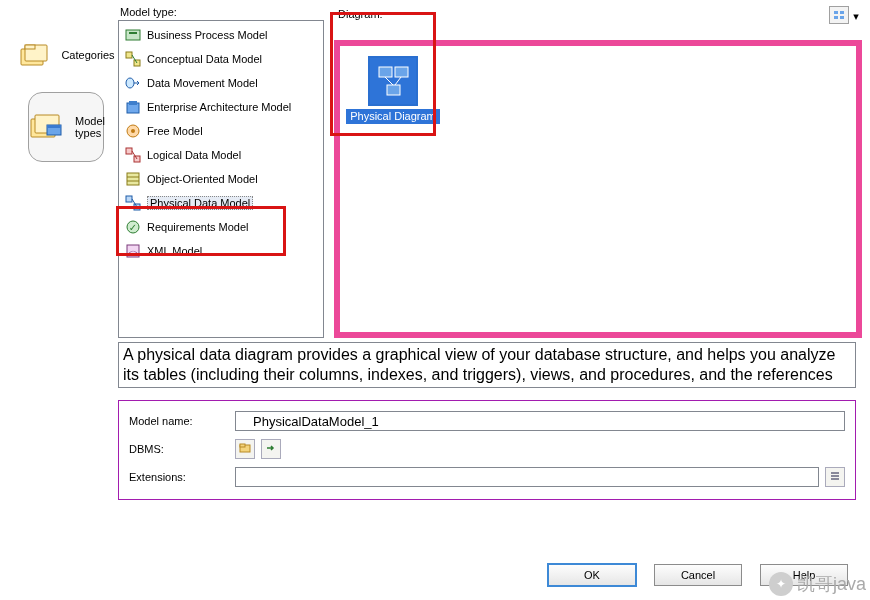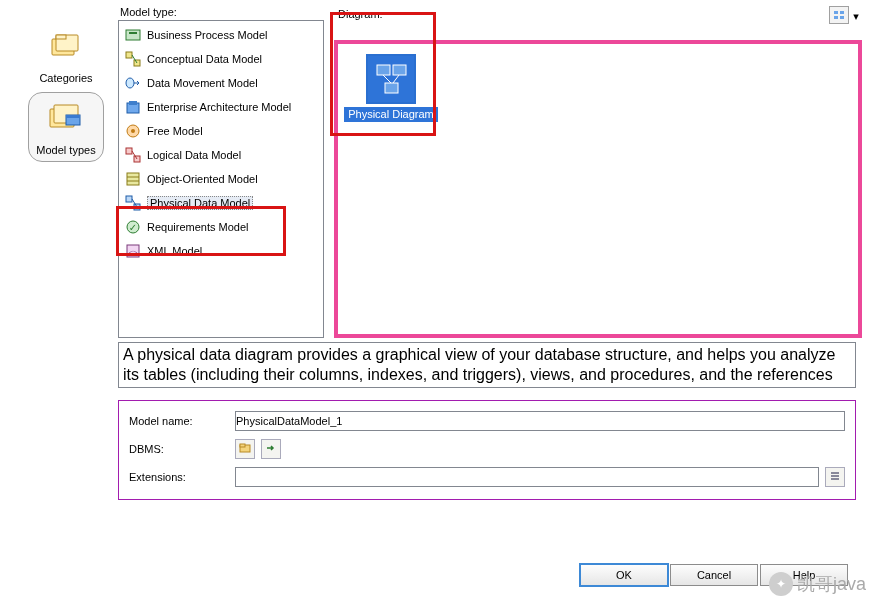--- a/index.html
+++ b/index.html
@@ -31,21 +31,21 @@
     display: flex;
     flex-direction: column;
     align-items: center;
     gap: 2px;
     padding-top: 14px;
   }
   .nav-item {
     width: 76px;
     height: 70px;
     display: flex;
-    flex-direction: column;
+    flex-direction: row;
     align-items: center;
     justify-content: center;
     gap: 8px;
     cursor: pointer;
     border: 1px solid transparent;
   }
   .nav-item.selected {
     border: 1px solid #a0a0a0;
     background: #f6f6f6;
     border-radius: 14px;
@@ -104,21 +104,21 @@
   }
   .view-btn {
     width: 20px; height: 18px;
     border: 1px solid #a0a0a0;
     background: #f3f3f3;
     font-size: 9px;
     display: inline-flex; align-items: center; justify-content: center;
     cursor: pointer;
   }
   .diagram-box {
-    border: 4px solid #ec4899;
+    border: 6px solid #ec4899;
     background: #fff;
     flex: 1;
     display: flex;
     padding: 10px 6px;
     gap: 10px;
     align-items: flex-start;
   }
   .diagram-item {
     width: 94px;
     display: flex;
@@ -169,23 +169,23 @@
     gap: 6px;
   }
   .form-label {
     width: 100px;
     font-size: 11px;
   }
   .text-input {
     flex: 1;
     height: 20px;
     border: 1px solid #828790;
-    padding: 0 0;
+    padding: 0 17px;
     font-family: inherit;
-    font-size: 11px;
+    font-size: 13px;
   }
   .dbms-select {
     flex: 1;
     height: 20px;
     border: 1px solid #828790;
     background: #fff;
     font-family: inherit;
     font-size: 11px;
     padding: 0 2px;
   }
@@ -197,21 +197,21 @@
     display: inline-flex;
     align-items: center;
     justify-content: center;
     font-size: 10px;
   }
   .button-bar {
     position: absolute;
     bottom: 14px;
     right: 22px;
     display: flex;
-    gap: 2px;
+    gap: 18px;
   }
   .dlg-btn {
     width: 88px;
     height: 22px;
     border: 1px solid #8c8c8c;
     background: linear-gradient(#fdfdfd,#e6e6e6);
     font-family: inherit;
     font-size: 11px;
     cursor: pointer;
   }

